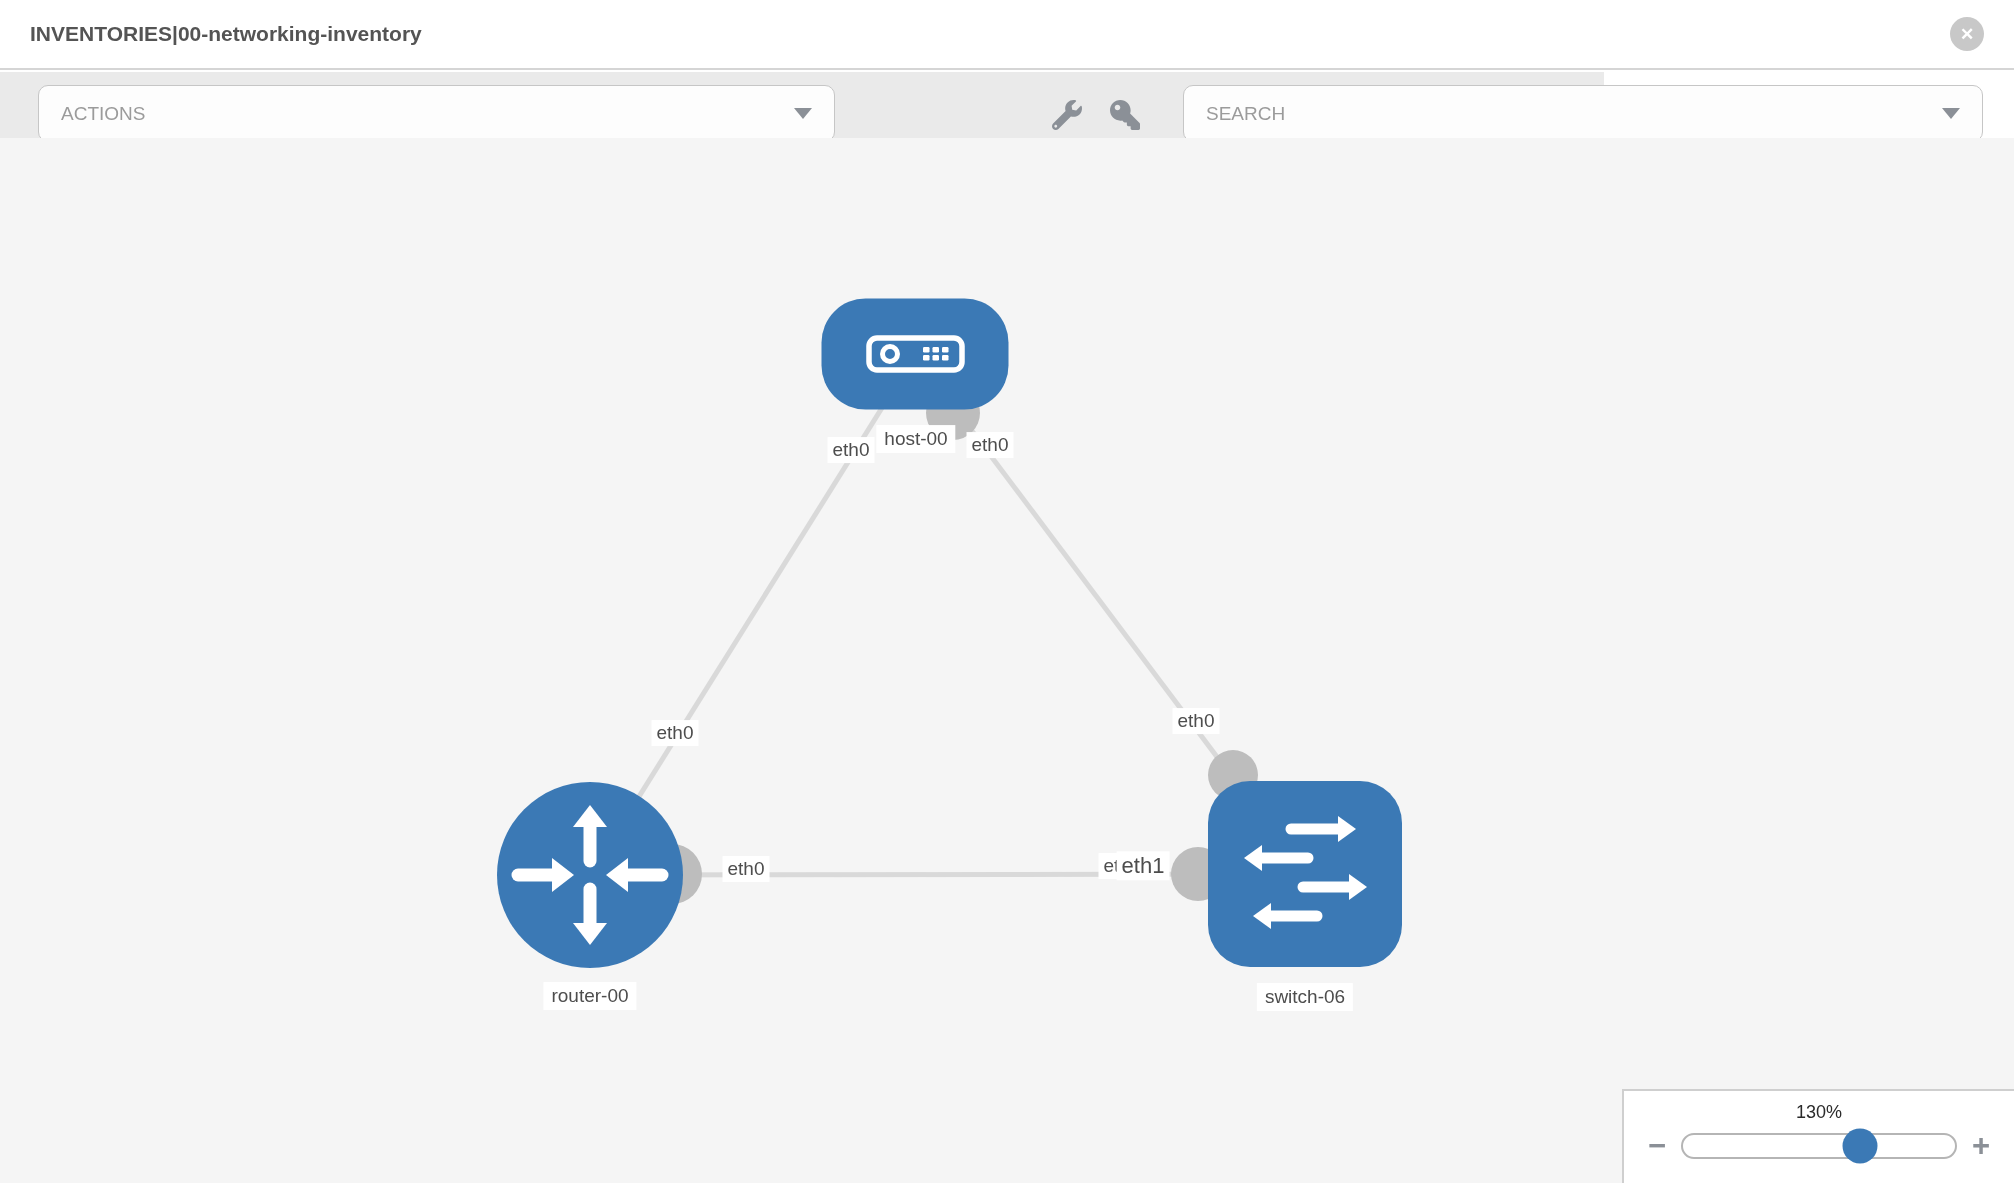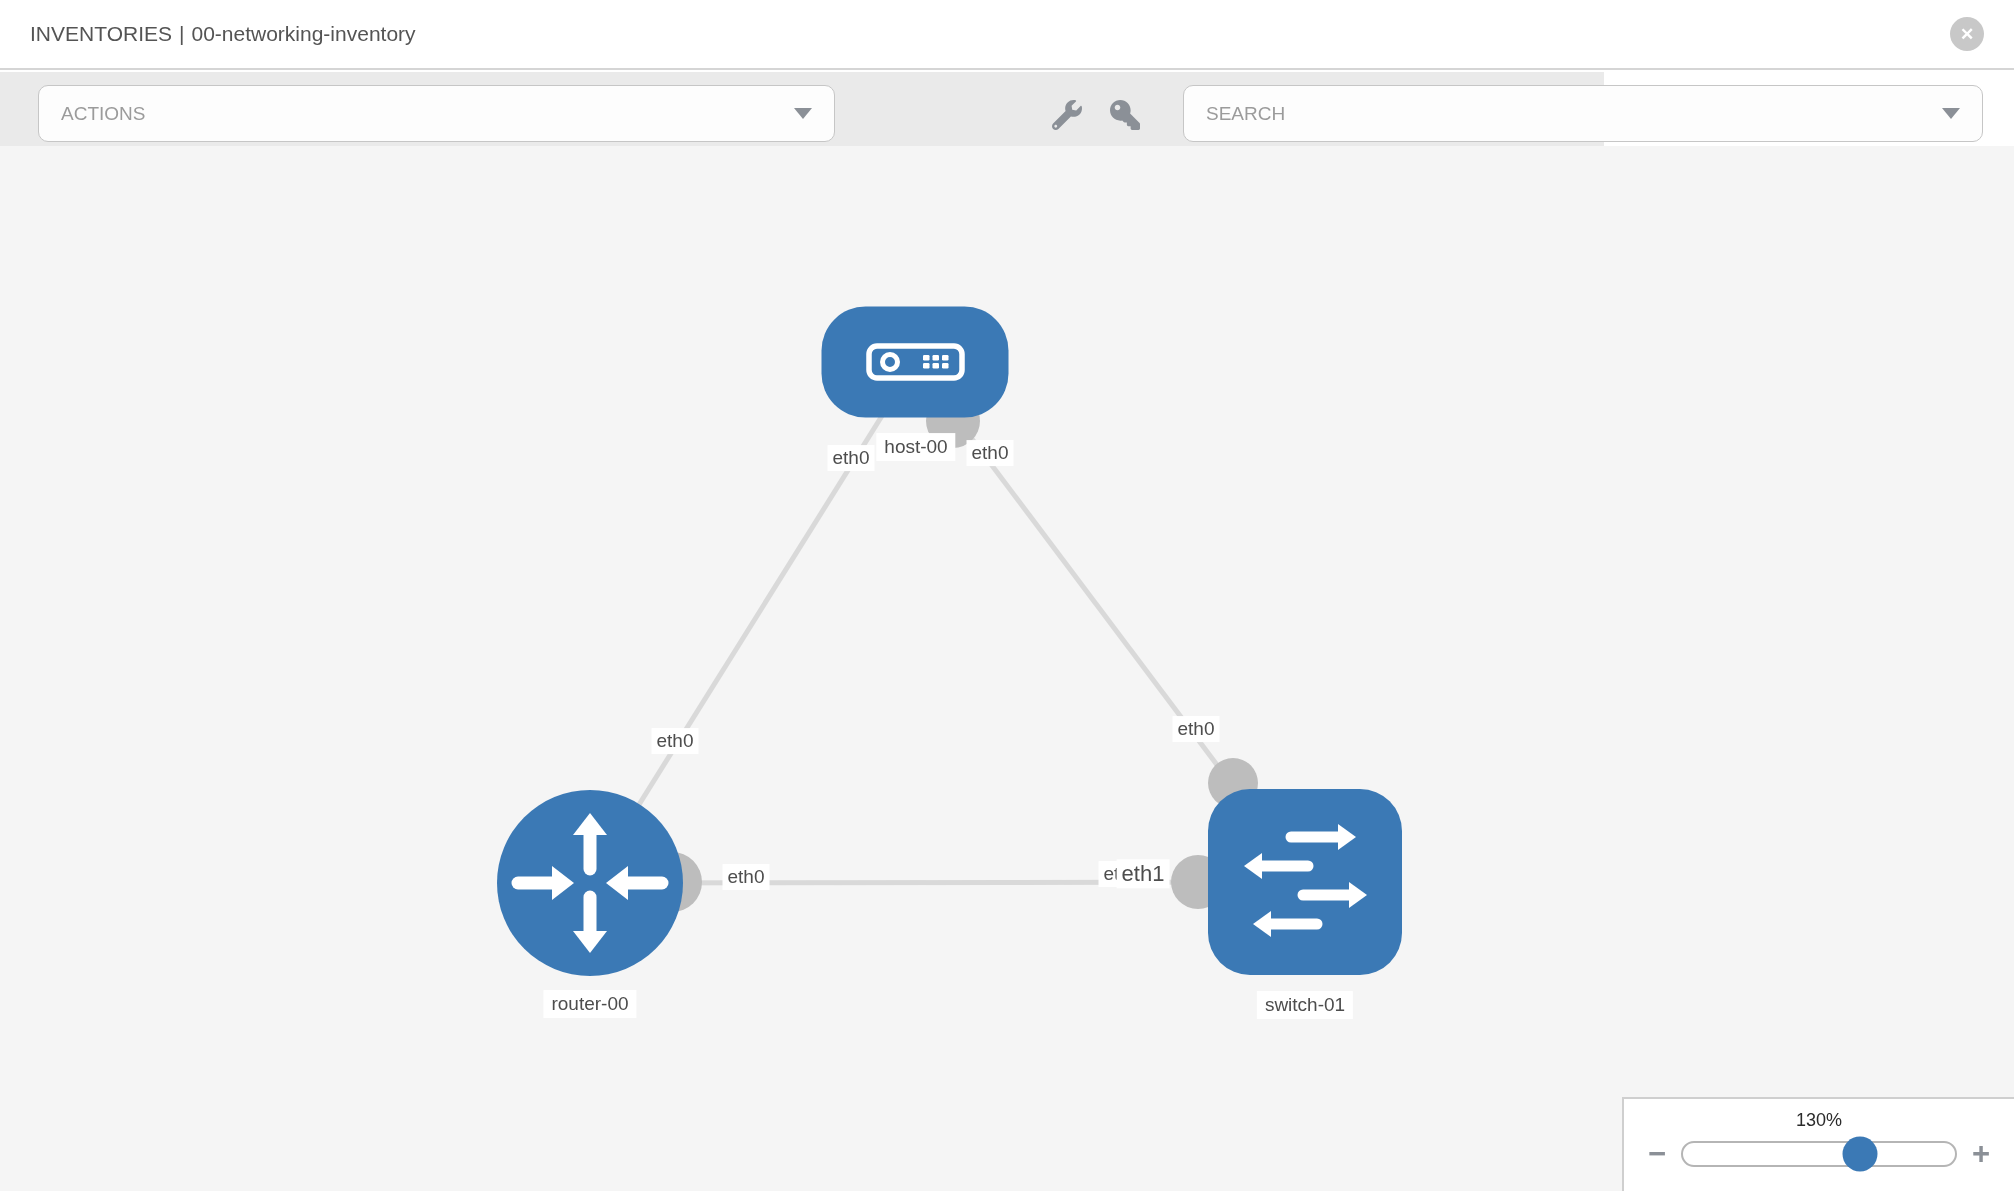--- a/index.html
+++ b/index.html
@@ -3,42 +3,42 @@
 <meta charset="utf-8">
 <style>
   html,body{margin:0;padding:0;background:#fff;}
   .app{position:relative;width:2014px;height:1200px;overflow:hidden;
        font-family:"Liberation Sans",sans-serif;background:#fff;}
 
   
   .header{position:absolute;top:0;left:0;width:2014px;height:70px;background:#fff;
           border-bottom:2px solid #d5d5d5;display:flex;align-items:center;
           justify-content:space-between;padding:0 30px;box-sizing:border-box;}
-  .title{font-size:21px;font-weight:400;color:#545454;display:flex;gap:7px;}
+  .title{font-size:21px;font-weight:700;color:#545454;display:flex;}
   .close-btn{width:34px;height:34px;border-radius:50%;background:#c8c8c8;color:#fff;
              display:flex;align-items:center;justify-content:center;
              font-size:17px;font-weight:900;cursor:pointer;user-select:none;}
 
   
   .toolbar{position:absolute;top:72px;left:0;width:1604px;height:83px;background:#eaeaea;
            border-bottom:2px solid #c9c9c9;box-sizing:border-box;}
   .dropdown{position:absolute;top:13px;height:57px;background:#fdfdfd;border:1px solid #c6c6c6;
             border-radius:10px;display:flex;align-items:center;justify-content:space-between;
             padding:0 22px;box-sizing:border-box;color:#9b9b9b;font-size:19px;cursor:pointer;}
   .dd-actions{left:38px;width:797px;}
   .dd-search{left:1183px;width:800px;}
   .chevron{width:0;height:0;border-left:9px solid transparent;border-right:9px solid transparent;
            border-top:11px solid #8b9097;}
   .tool-icon{position:absolute;top:28px;width:30px;height:30px;cursor:pointer;}
   .tool-icon svg{width:30px;height:30px;fill:#8b9097;}
   .ti-wrench{left:1052px;}
   .ti-key{left:1110px;}
 
   
-  .canvas{position:absolute;top:146px;left:0;width:2014px;height:1045px;background:#f5f5f5;}
+  .canvas{position:absolute;top:138px;left:0;width:2014px;height:1045px;background:#f5f5f5;}
   .canvas svg.topo{position:absolute;top:0;left:0;}
   .labels{position:absolute;top:0;left:0;width:100%;height:100%;pointer-events:none;}
   .lbl{position:absolute;transform:translate(-50%,-50%);background:#fff;color:#4d4d4d;
        padding:2px 5px;white-space:nowrap;line-height:1.15;}
   .node-lbl{font-size:19px;padding:3px 8px;}
 
   
   .zoom-panel{position:absolute;right:0;bottom:0;width:392px;height:94px;background:#fff;
               border-left:2px solid #cfcfcf;border-top:2px solid #cfcfcf;box-sizing:border-box;}
   .zoom-value{margin-top:11px;text-align:center;font-size:18px;color:#2b2b2b;}
@@ -140,21 +140,21 @@
     <div class="labels" id="labels">
         <div class="lbl" style="left: 851px; top: 312px; font-size: 19px;">eth0</div>
         <div class="lbl" style="left: 990px; top: 307px; font-size: 19px;">eth0</div>
         <div class="lbl" style="left: 675px; top: 595px; font-size: 19px;">eth0</div>
         <div class="lbl" style="left: 1196px; top: 583px; font-size: 19px;">eth0</div>
         <div class="lbl" style="left: 746px; top: 731px; font-size: 19px;">eth0</div>
         <div class="lbl" style="left: 1122px; top: 728px; font-size: 19px;">eth0</div>
         <div class="lbl" style="left: 1143px; top: 728px; font-size: 22px;">eth1</div>
         <div class="lbl node-lbl" style="left: 916px; top: 301px;">host-00</div>
         <div class="lbl node-lbl" style="left: 590px; top: 858px;">router-00</div>
-        <div class="lbl node-lbl" style="left: 1305px; top: 859px;">switch-01</div>
+        <div class="lbl node-lbl" style="left: 1305px; top: 859px;">switch-06</div>
       </div>
 
     <div class="zoom-panel">
       <div class="zoom-value">130%</div>
       <div class="zoom-row">
         <span class="zoom-btn"><span>−</span></span>
         <span class="zoom-track">
           <span class="zoom-knob" id="zoom-knob" style="left: 65%;"></span>
         </span>
         <span class="zoom-btn"><span>+</span></span>

